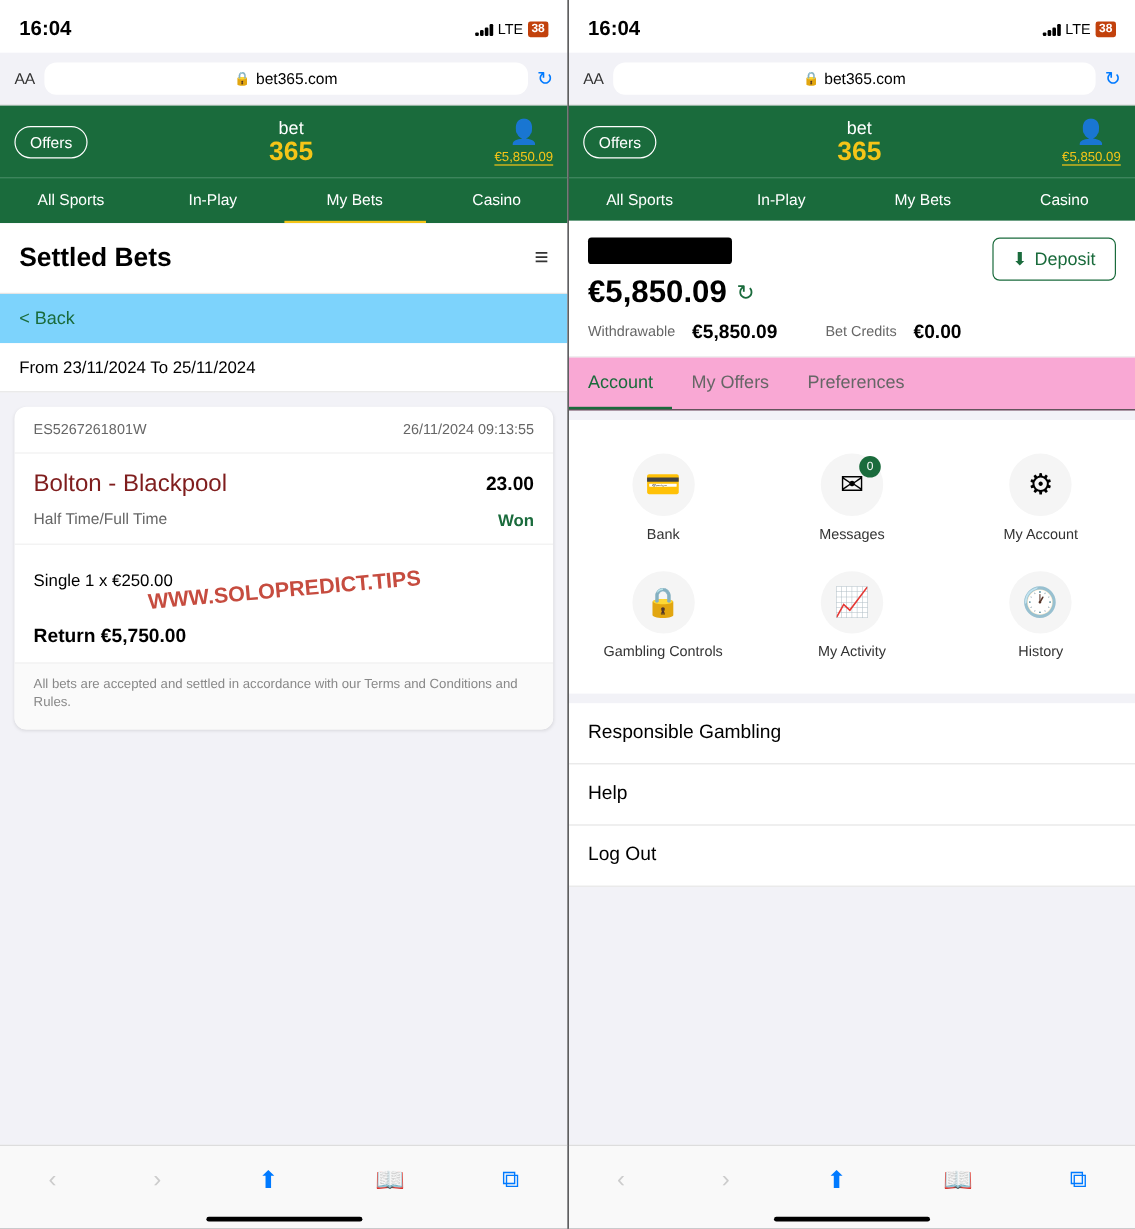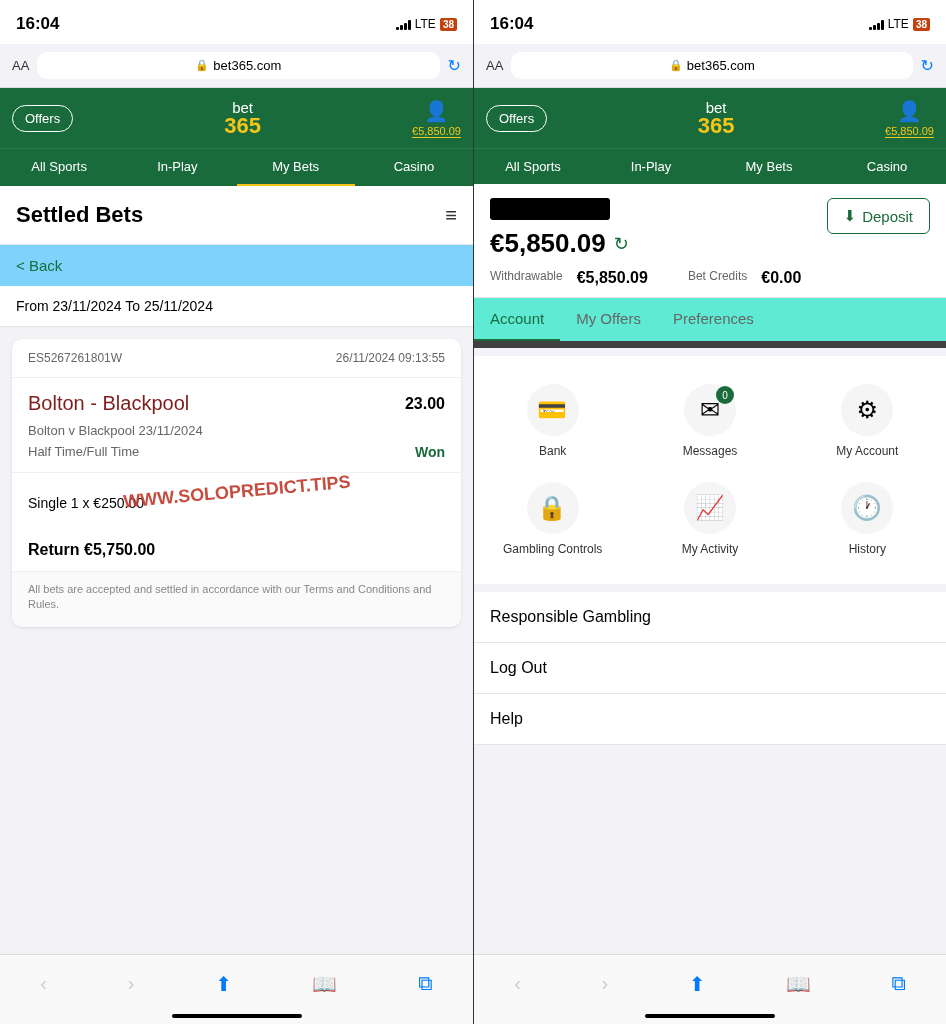--- a/index.html
+++ b/index.html
@@ -305,23 +305,23 @@
     .sub-balances {
       display: flex;
       gap: 40px;
     }
     .sub-balance-item { display: flex; flex-direction: row; gap: 14px; }
     .sub-label { font-size: 12px; color: #666; }
     .sub-value { font-size: 16px; font-weight: 600; color: #000; }
 
     
     .account-tabs {
-      background: #5eead4;
-      display: flex;
-      border-bottom: 7px solid #404040;
+      background: #f9a8d4;
+      display: flex;
+      border-bottom: 1px solid #404040;
     }
     .tab-item {
       padding: 12px 16px;
       font-size: 15px;
       color: #666;
       cursor: pointer;
       border-bottom: 2px solid transparent;
     }
     .tab-item.active {
       color: #1a6b3c;
@@ -477,21 +477,20 @@
 
     <div class="bet-card">
       <div class="bet-card-header">
         <span class="bet-ref">ES5267261801W</span>
         <span class="bet-date">26/11/2024 09:13:55</span>
       </div>
       <div class="bet-match-row">
         <span class="bet-match-name">Bolton - Blackpool</span>
         <span class="bet-odds">23.00</span>
       </div>
-      <div class="bet-detail">Bolton v Blackpool 23/11/2024</div>
       <div class="bet-type-row">
         <span class="bet-type">Half Time/Full Time</span>
         <span class="bet-result">Won</span>
       </div>
       <div class="bet-stake-row">
         <span class="stake-label">Single 1 x €250.00</span>
       </div>
       <div class="bet-return-row">
         <span class="return-label">Return €5,750.00</span>
       </div>
@@ -631,22 +630,22 @@
       <div class="menu-item">
         <div class="menu-icon-wrap">
           <span>🕐</span>
         </div>
         <span class="menu-label">History</span>
       </div>
     </div>
 
     <div class="account-list">
       <div class="account-list-item">Responsible Gambling</div>
+      <div class="account-list-item">Help</div>
       <div class="account-list-item">Log Out</div>
-      <div class="account-list-item">Help</div>
     </div>
 
   </div>
 
   <div class="browser-toolbar">
     <button class="tool-btn disabled">‹</button>
     <button class="tool-btn disabled">›</button>
     <button class="tool-btn">⬆</button>
     <button class="tool-btn">📖</button>
     <button class="tool-btn">⧉</button>

